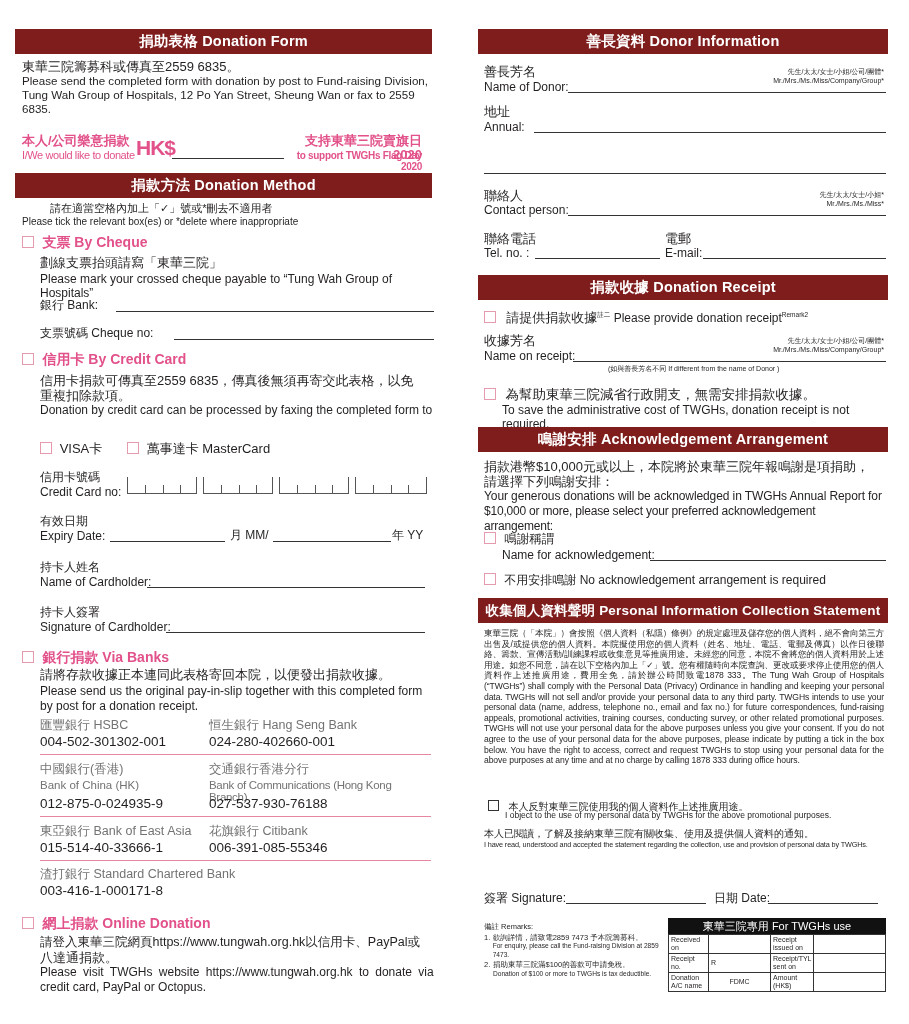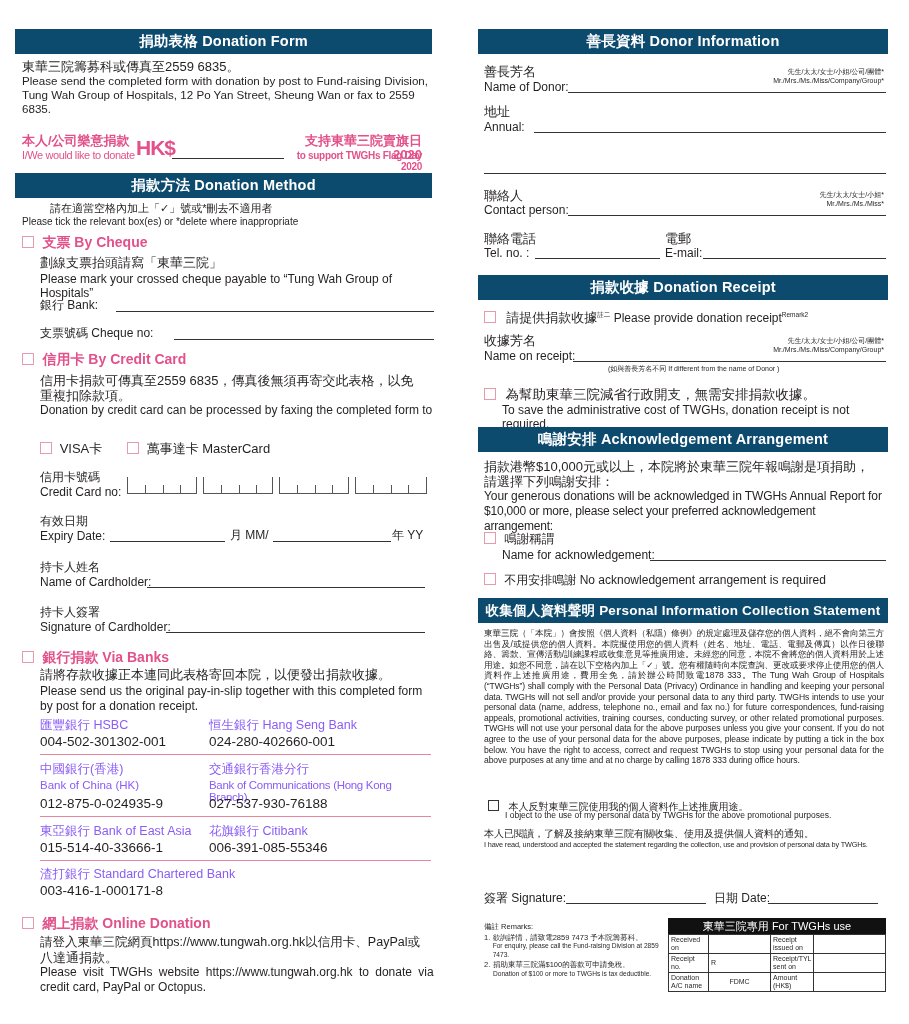--- a/index.html
+++ b/index.html
@@ -2,35 +2,35 @@
 <html><head>
 <meta charset="utf-8">
 <style>
   * { box-sizing: border-box; margin: 0; padding: 0; }
   html, body { width: 909px; height: 1024px; background: #ffffff; overflow: hidden; }
   body { font-family: "Liberation Sans", "DejaVu Sans", sans-serif; color: #231f20; position: relative; }
   .col { position: absolute; top: 0; }
   .col-left { left: 15px; width: 417px; }
   .col-right { left: 478px; width: 410px; }
 
-  .bar { background: #0c4a6e; color: #fff; font-weight: bold; text-align: center;
+  .bar { background: #7f1d1d; color: #fff; font-weight: bold; text-align: center;
          height: 25px; line-height: 25px; font-size: 14.5px; letter-spacing: 0.2px; }
   .pink { color: #e2518a; }
   .t13 { font-size: 13px; line-height: 15px; }
   .t12 { font-size: 12px; line-height: 14px; }
   .t11 { font-size: 11px; line-height: 13px; }
   .t10 { font-size: 10px; line-height: 12px; }
   .t7  { font-size: 7px;  line-height: 8.5px; }
   .abs { position: absolute; }
   .field-line { position: absolute; border-bottom: 1.3px solid #333; height: 0; }
   .cb { display: inline-block; width: 12px; height: 12px; border: 1.3px solid #e59aae; vertical-align: -1px; background: #fff; }
   .cb-dark { display: inline-block; width: 11px; height: 11px; border: 1.2px solid #333; vertical-align: -1px; }
   .sec-title { font-size: 14px; font-weight: bold; color: #e2518a; }
   .bank-sep { position: absolute; left: 25px; width: 391px; border-bottom: 1.3px solid #e9869f; }
-  .bank-name { font-size: 12.5px; color: #8b5cf6; }
+  .bank-name { font-size: 12.5px; color: #737373; }
   .bank-acct { font-size: 13.5px; color: #231f20; }
   .cc-group { position: absolute; height: 17px; border-left: 1.3px solid #555; border-right: 1.3px solid #555; border-bottom: 1.3px solid #555; }
   .cc-tick { position: absolute; bottom: 0; width: 1px; height: 8px; background: #555; }
   table.twgh { border-collapse: collapse; width: 100%; }
   table.twgh td { border: 1px solid #333; font-size: 7px; line-height: 8px; padding: 1px 2px; height: 19px; vertical-align: middle; }
   .twgh-head { background: #111; color: #fff; text-align: center; font-size: 11px; height: 16px; line-height: 16px; }
   .justify { text-align: justify; }
 </style>
 </head>
 <body>

